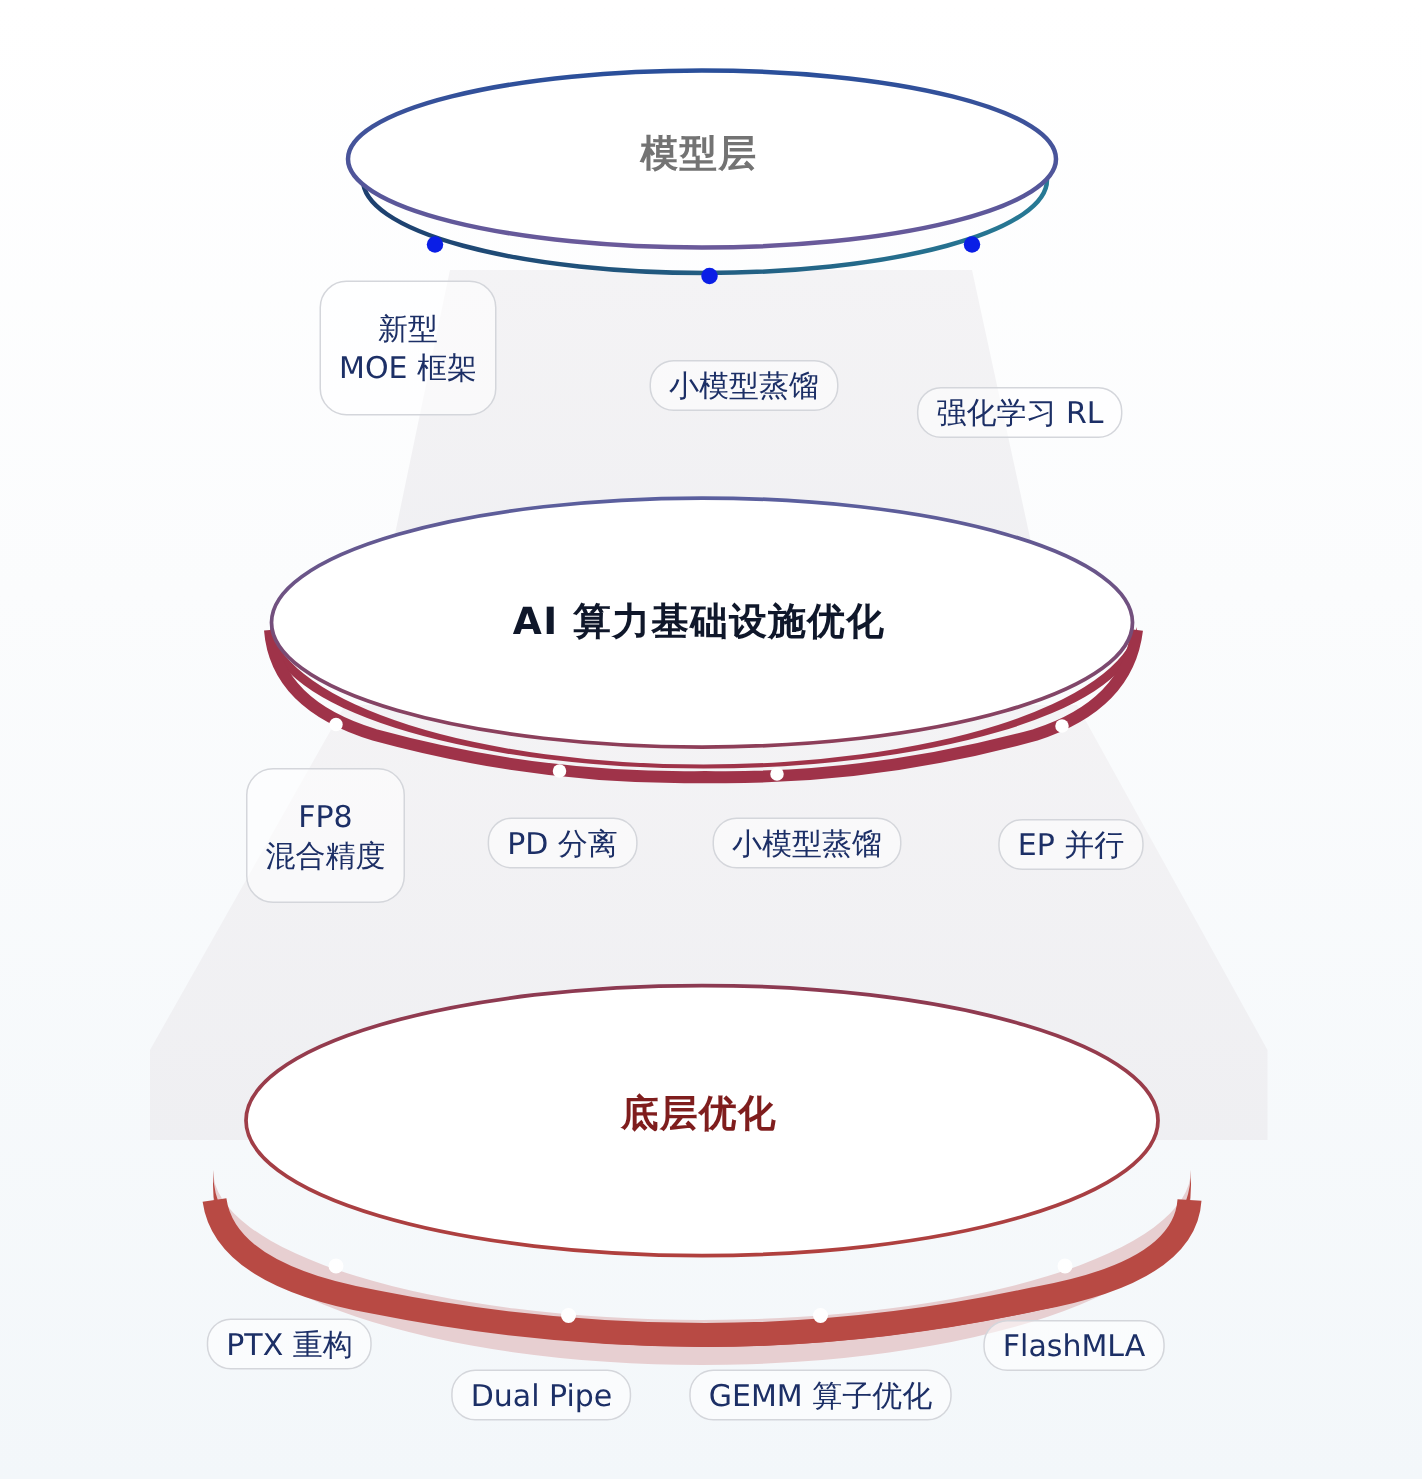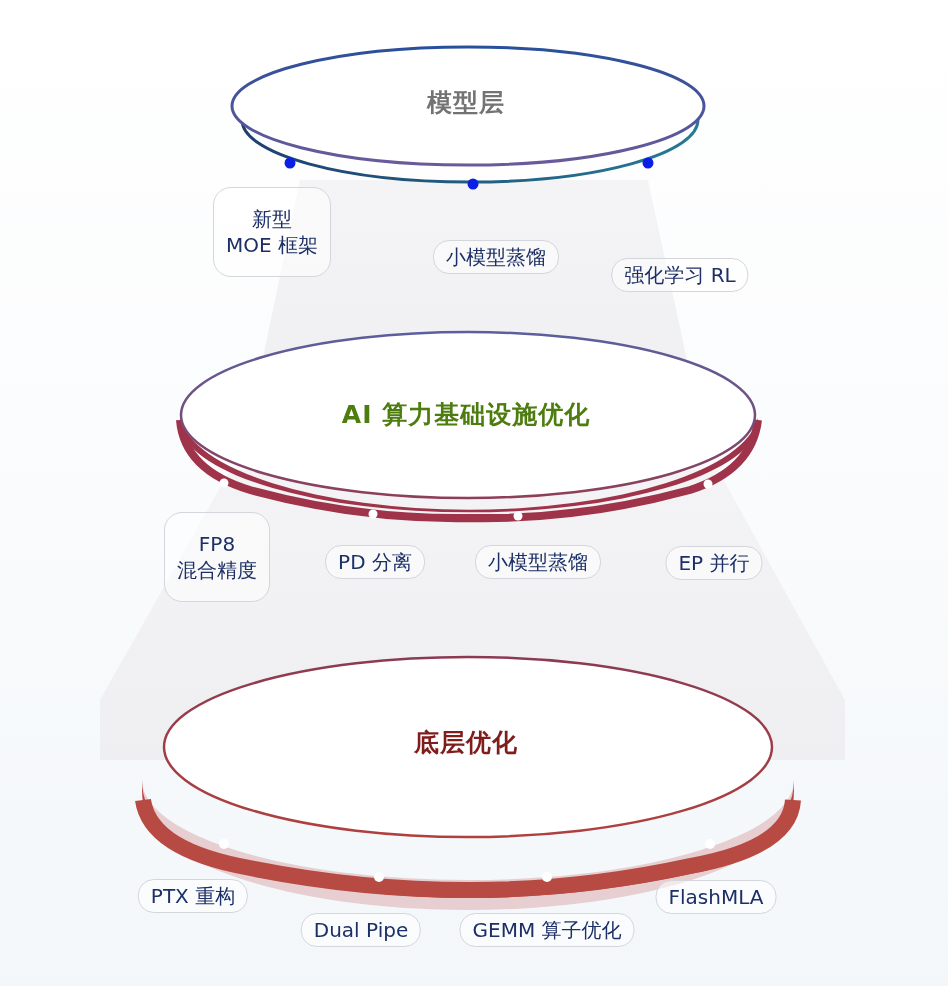--- a/index.html
+++ b/index.html
@@ -79,21 +79,21 @@
     <path d="M143 800 Q150 850 250 868 Q360 890 470 890 Q580 890 690 866 Q790 848 793 800" fill="none" stroke="#b84a44" stroke-width="16"></path>
     <ellipse cx="468" cy="747" rx="304" ry="90" fill="#ffffff" stroke="url(#lowRimGrad)" stroke-width="2.5"></ellipse>
     <circle cx="224" cy="844" r="5" fill="#ffffff"></circle>
     <circle cx="379" cy="877" r="5" fill="#ffffff"></circle>
     <circle cx="547" cy="877" r="5" fill="#ffffff"></circle>
     <circle cx="710" cy="844" r="5" fill="#ffffff"></circle>
   </g>
 </svg>
 
 <div class="title" style="left:466px; top:102px; font-size:25px; color:#737373;">模型层</div>
-<div class="title" style="left:466px; top:414px; font-size:25px; color:#4d7c0f;">AI 算力基础设施优化</div>
+<div class="title" style="left:466px; top:414px; font-size:25px; color:#0f172a;">AI 算力基础设施优化</div>
 <div class="title" style="left:466px; top:742px; font-size:25px; color:#7f1d1d;">底层优化</div>
 
 <div class="pill tall" style="left:272px; top:232px;">
   <span>新型</span>
   <span>MOE 框架</span>
 </div>
 <div class="pill" style="left:496px; top:231px;margin-top:26px;">
   <span>小模型蒸馏</span>
 </div>
 <div class="pill" style="left:680px; top:231px;margin-top:44px;">

